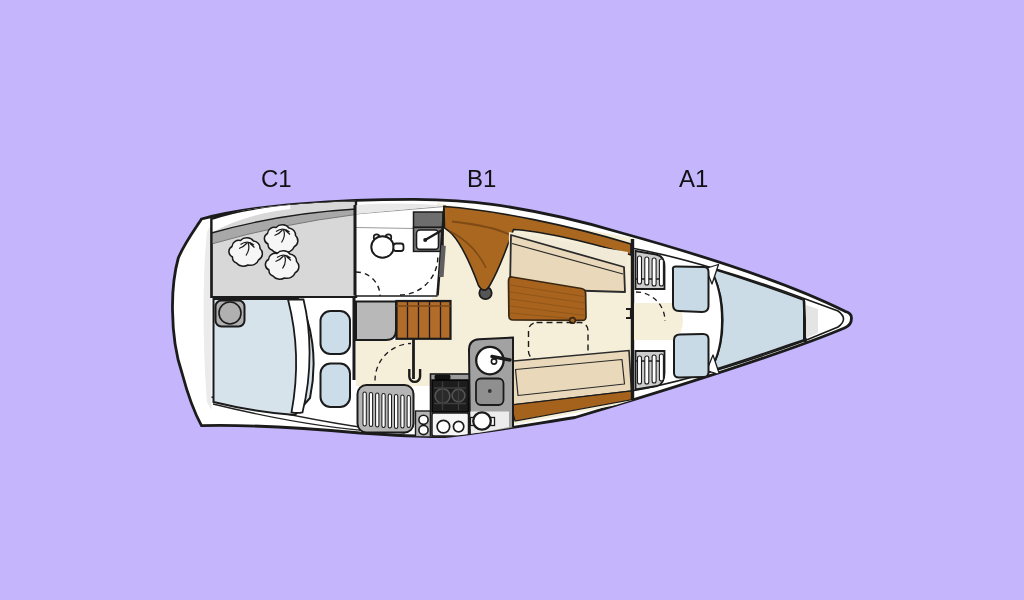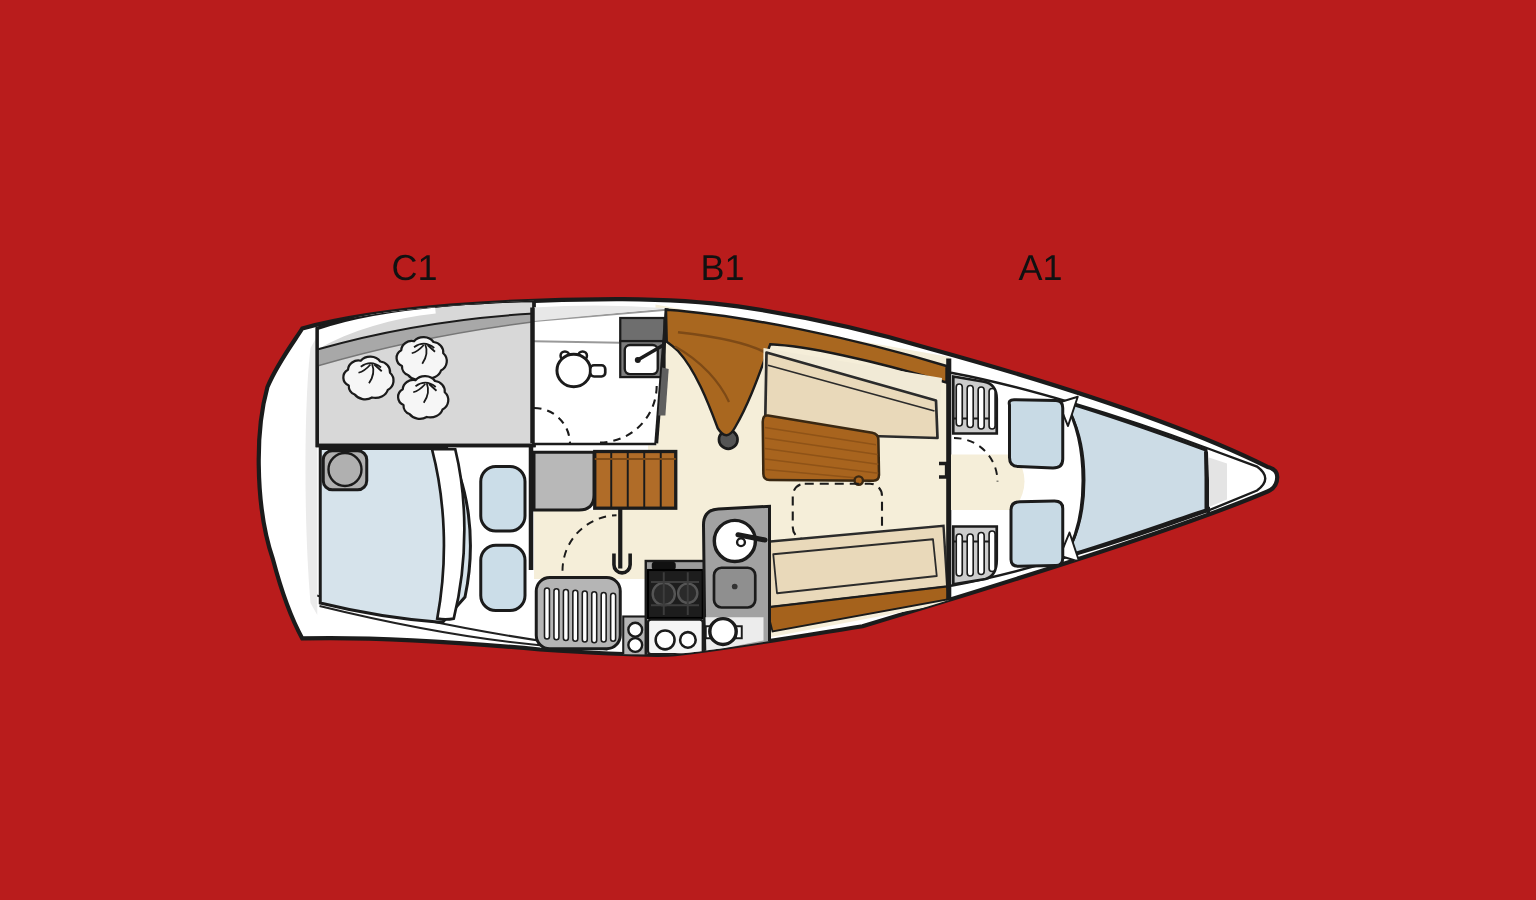--- a/index.html
+++ b/index.html
@@ -1,16 +1,16 @@
 <!DOCTYPE html>
 <html><head>
 <meta charset="utf-8">
 <style>
 html,body{margin:0;padding:0;background:#ffffff;}
-#stage{position:relative;width:1024px;height:600px;background:#b91c1c;overflow:hidden;}
+#stage{position:relative;width:1024px;height:600px;background:#c4b5fd;overflow:hidden;}
 svg{position:absolute;left:0;top:0;}
 text{font-family:"Liberation Sans",sans-serif;fill:#111;}
 </style>
 </head>
 <body>
 <div id="stage">
 <svg width="1024" height="600" viewBox="0 0 1024 600">
 <defs>
 <clipPath id="hullclip">
           <path d="M 201.5,425.6 C 250,424.4 300,427.5 360,433 C 400,435.7 425,437 445,436.5 C 475,434 515,427 575,417.5 Q 776,357 845,327.7 Q 851.5,325 851.5,318 Q 851.5,312.8 845,311.3 Q 770,274 620,232.5 C 590,223.5 545,212 492,204.3 C 465,200.5 440,199.6 415,199.4 C 380,199.3 340,200.6 300,203.8 C 262,206.9 227,212 201.5,219 C 196.5,227 185,242 178.3,258 C 173,277 172.3,295 172.5,310 C 172.8,335 176.5,357 182,373 C 186.5,390 194,412 201.5,425.6 Z"></path>

